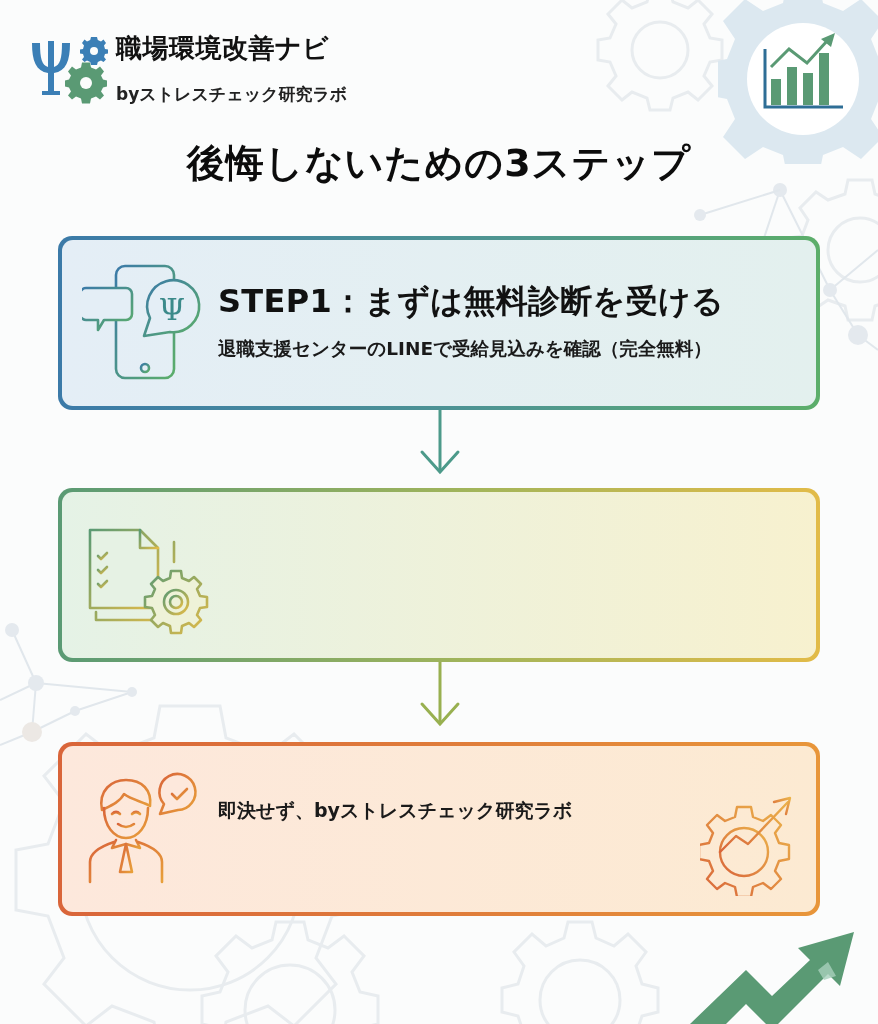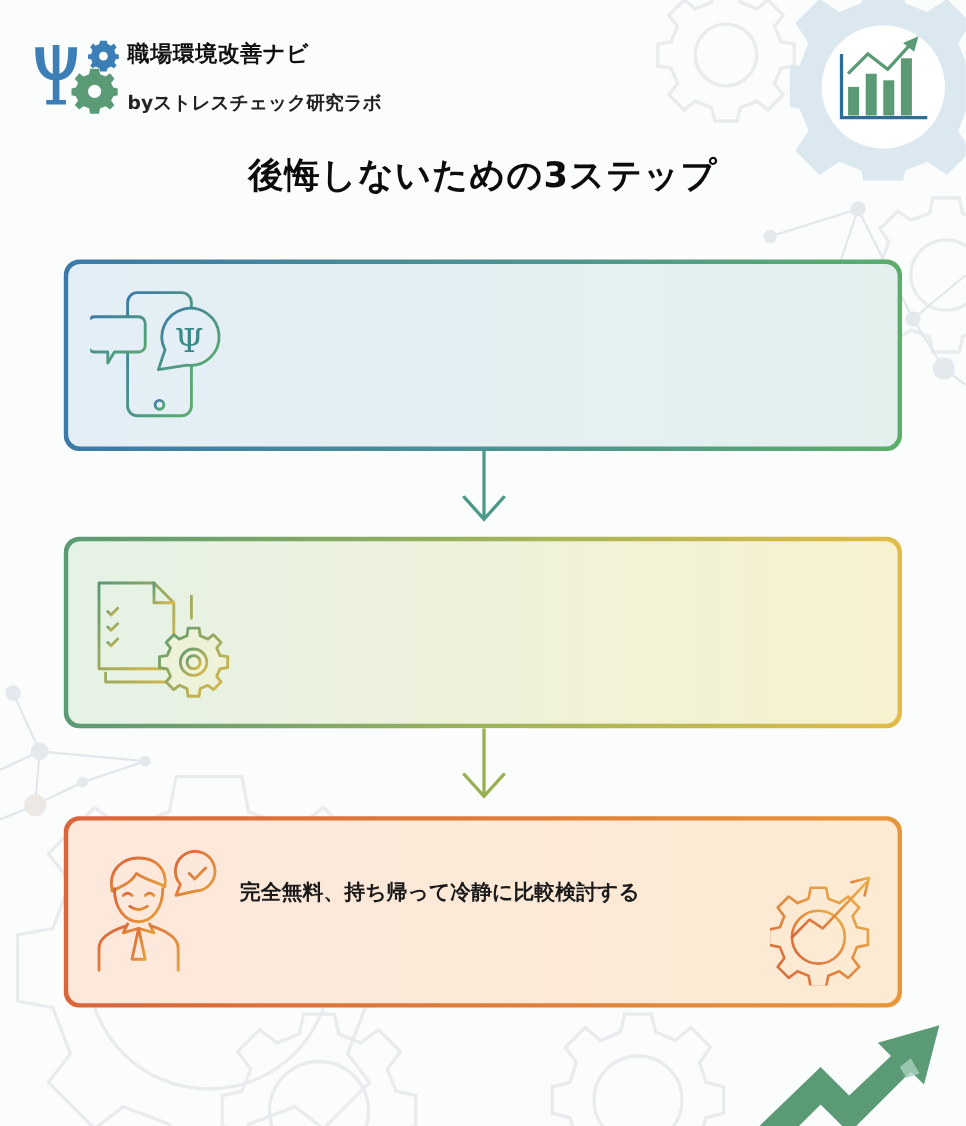--- a/index.html
+++ b/index.html
@@ -6,26 +6,26 @@
   body {
     width: 878px; height: 1024px; overflow: hidden; position: relative;
     background: #fbfcfc;
     font-family: "DejaVu Sans", "Liberation Sans", sans-serif;
     color: #111;
   }
   .bg { position: absolute; inset: 0; z-index: 0; }
   .logo { position: absolute; left: 28px; top: 32px; display: flex; align-items: center; z-index: 2; }
   .logo-mark { width: 82px; height: 72px; position: relative; }
   .logo-text { margin-left: 6px; }
-  .logo-title { font-size: 20px; font-weight: bold; letter-spacing: 0.5px; line-height: 32px; color: #111; }
+  .logo-title { font-size: 26px; font-weight: bold; letter-spacing: 0.5px; line-height: 32px; color: #111; }
   .logo-sub { font-size: 17px; font-weight: bold; color: #222; line-height: 24px; margin-top: 18px; }
   .hero-chart { position: absolute; left: 718px; top: -6px; width: 170px; height: 170px; z-index: 1; }
   .page-title {
     position: absolute; left: 0; right: 0; top: 138px; text-align: center;
-    font-size: 32px; font-weight: bold; letter-spacing: 1px; z-index: 2; color: #0c0c0c;
+    font-size: 38px; font-weight: bold; letter-spacing: 1px; z-index: 2; color: #0c0c0c;
   }
   .step {
     position: absolute; left: 58px; width: 762px; height: 174px; border-radius: 14px;
     box-sizing: border-box; z-index: 2;
     padding: 4px;
   }
   .step-inner {
     position: absolute; inset: 4px; border-radius: 11px;
   }
   .step-icon { position: absolute; left: 24px; top: 24px; width: 130px; height: 126px; }
@@ -145,20 +145,24 @@
       <line x1="56" y1="14" x2="70" y2="14"></line>
       <circle cx="63" cy="108" r="4"></circle>
       <path d="M4,28 h40 a6,6 0 0 1 6,6 v20 a6,6 0 0 1 -6,6 h-22 l-6,10 v-10 h-12 a6,6 0 0 1 -6,-6 v-20 a6,6 0 0 1 6,-6 z" fill="#e4eef6"></path>
       <line x1="12" y1="38" x2="40" y2="38"></line>
       <line x1="12" y1="45" x2="40" y2="45"></line>
       <line x1="12" y1="52" x2="32" y2="52"></line>
       <path d="M88,72 a26,26 0 1 0 -20,-14 l-6,18 z" fill="#e4eef6"></path>
     </g>
     <text x="90" y="60" text-anchor="middle" font-family="DejaVu Serif, serif" font-size="30" fill="#3b8a8a">Ψ</text>
   </svg>
+  <div class="step-text">
+    <div class="step-title">STEP1：まずは無料診断を受ける</div>
+    <div class="step-desc" style="font-size:18.5px;">退職支援センターのLINEで受給見込みを確認（完全無料）</div>
+  </div>
 </div>
 
 <svg class="connector" style="top:410px;" viewBox="0 0 80 70">
   <rect x="0" y="0" width="80" height="10" fill="#fbfcfc"></rect>
   <line x1="40" y1="0" x2="40" y2="60" stroke="#4c9a8a" stroke-width="3"></line>
   <polyline points="22,42 40,62 58,42" fill="none" stroke="#4c9a8a" stroke-width="3" stroke-linecap="round"></polyline>
 </svg>
 
 <div class="step" style="top:488px; background: linear-gradient(90deg, #5a9a74, #a3b55a 55%, #e2bb48);">
   <div class="step-inner" style="background: linear-gradient(90deg, #e5f2e6, #f7f1cf);"></div>
@@ -232,20 +236,20 @@
         <line x1="-12" y1="6" x2="-12" y2="20"></line>
         <line x1="-4" y1="0" x2="-4" y2="22"></line>
         <line x1="4" y1="-2" x2="4" y2="22"></line>
         <line x1="12" y1="-8" x2="12" y2="20"></line>
       </g>
       <polyline points="20,66 36,50 48,58 88,16"></polyline>
       <polyline points="74,16 90,12 86,28"></polyline>
     </g>
   </svg>
   <div class="step-text">
-    <div class="step-desc">完全無料、持ち帰って冷静に比較検討する</div>
+    <div class="step-desc">即決せず、byストレスチェック研究ラボ</div>
   </div>
 </div>
 
 <svg class="corner-arrow" viewBox="0 0 188 94">
   <polygon fill="#5a9a74" points="0,94 56,40 82,66 120,30 108,18 164,2 150,56 138,44 82,100 56,74 20,110"></polygon>
   <polygon fill="#a8d0bc" points="128,40 138,32 146,46 134,50" opacity="0.8"></polygon>
 </svg>
 
 </body></html>

